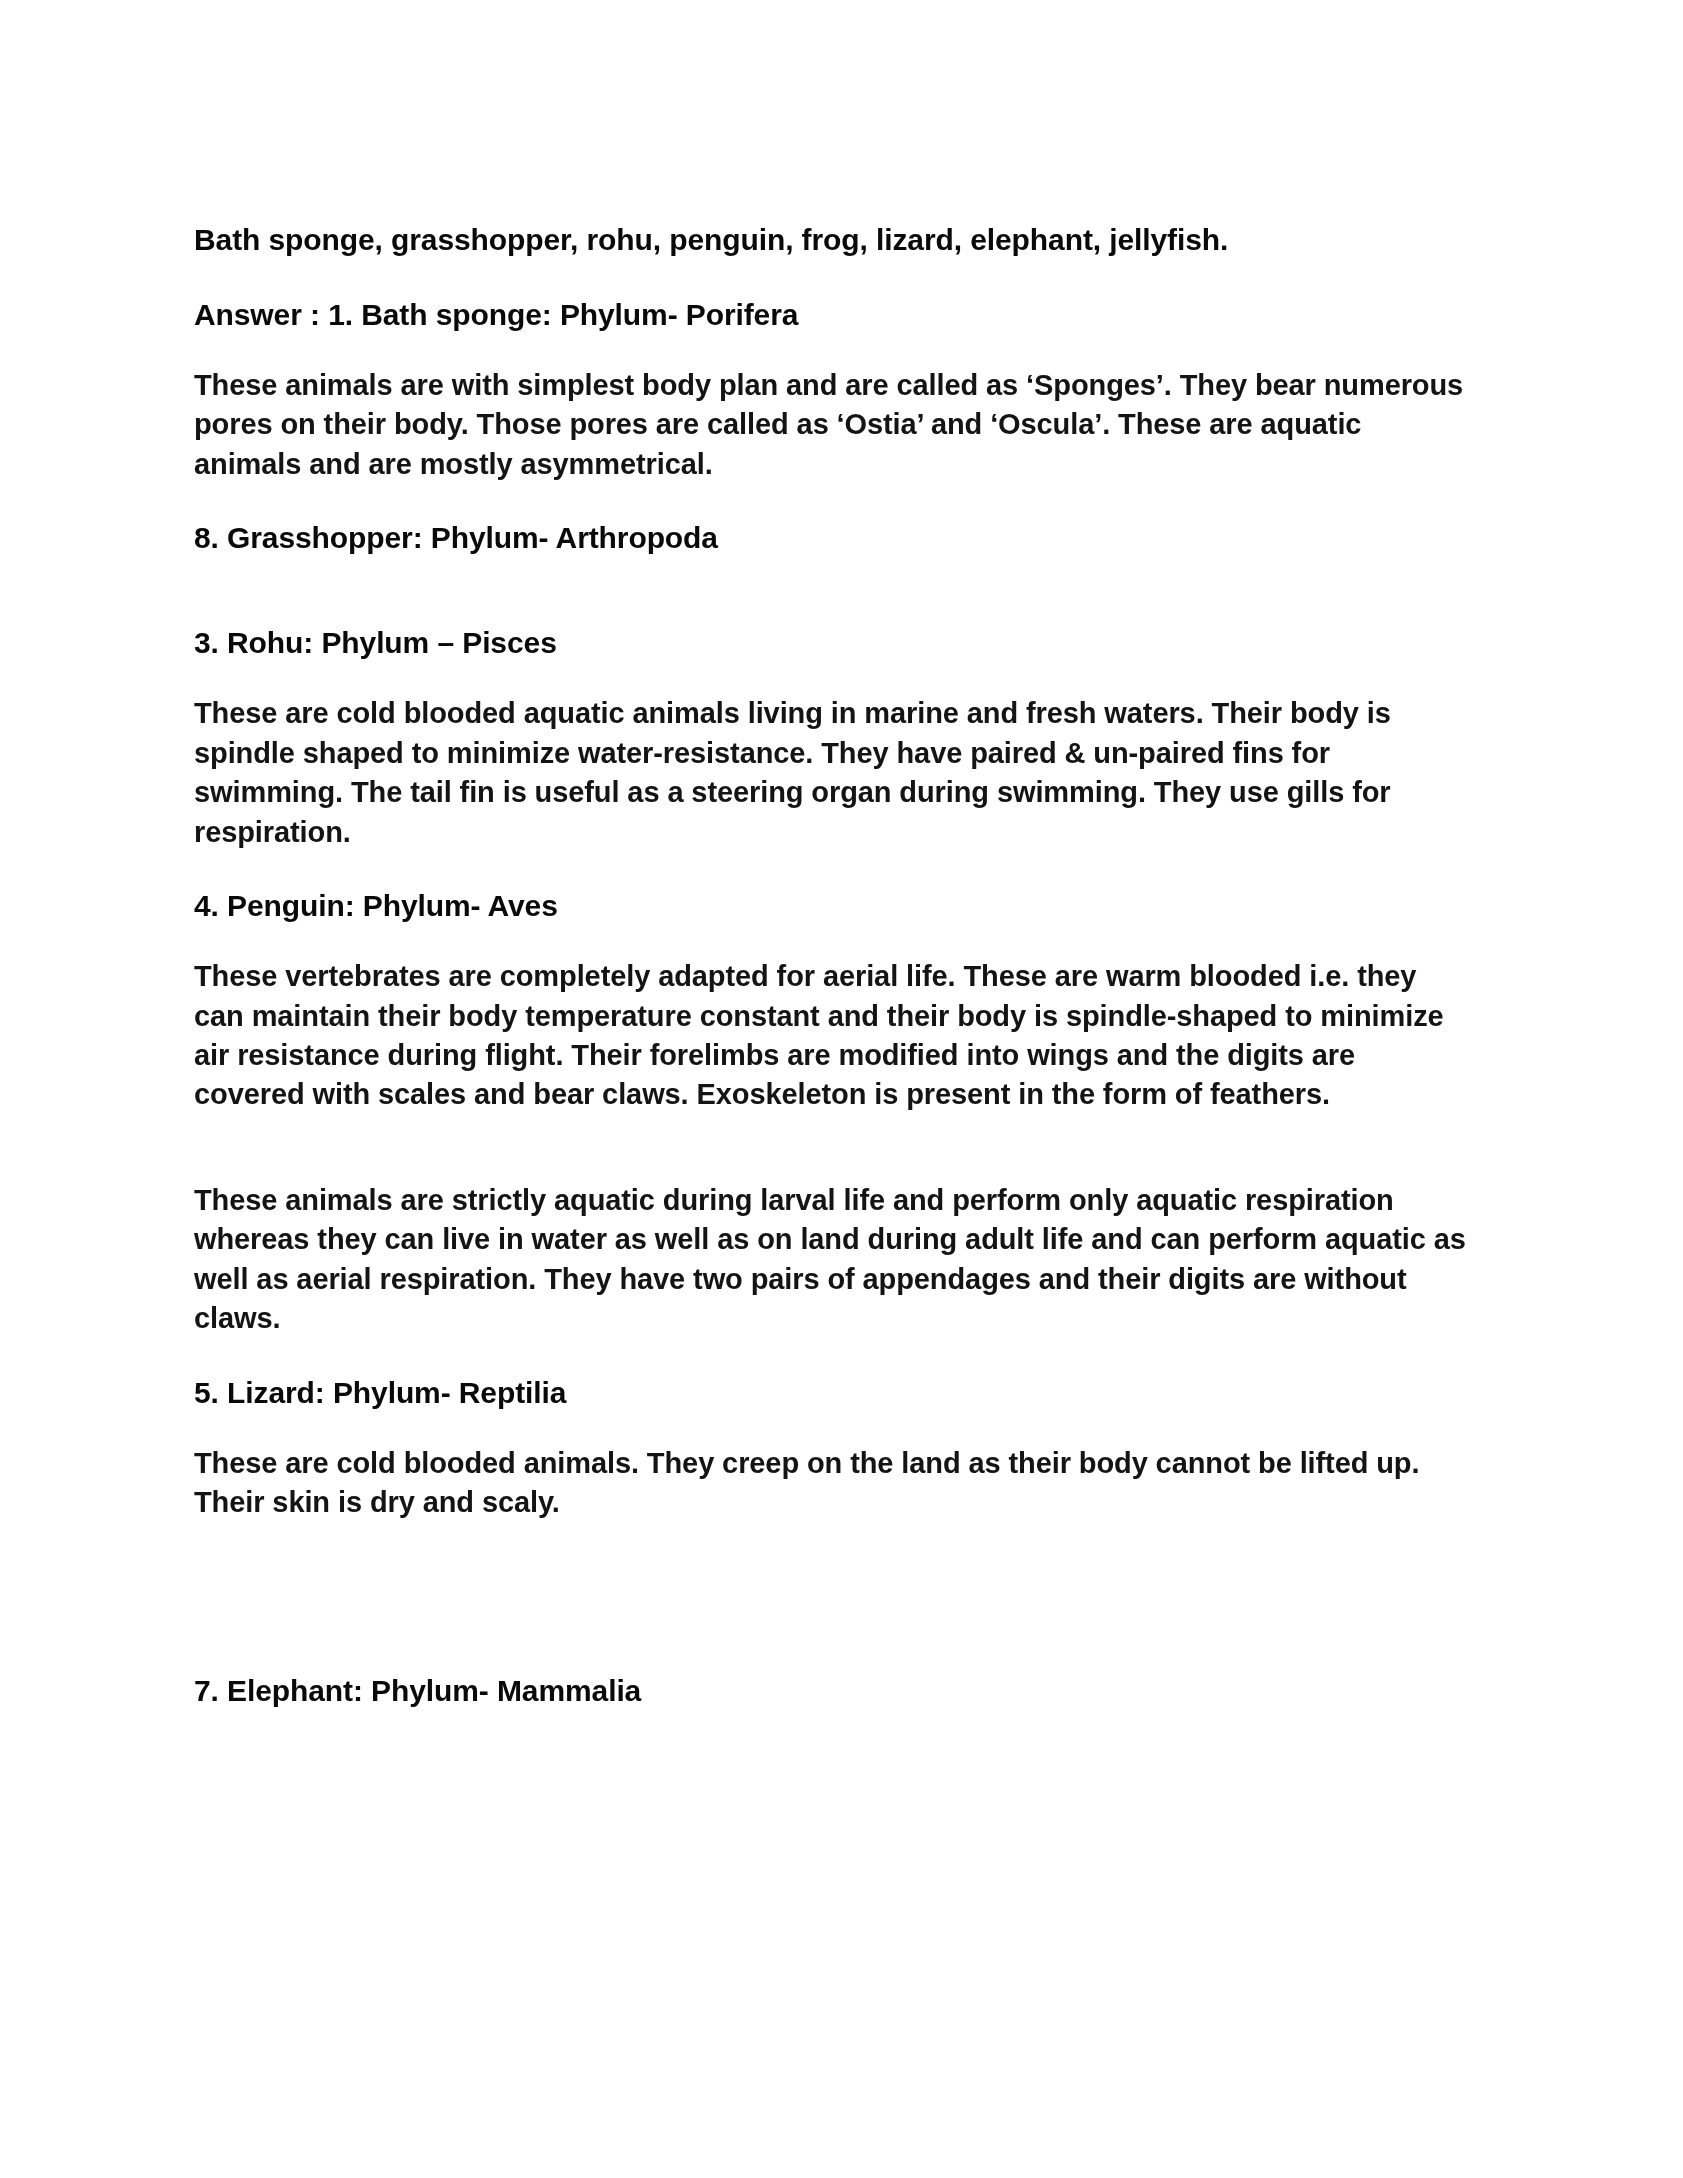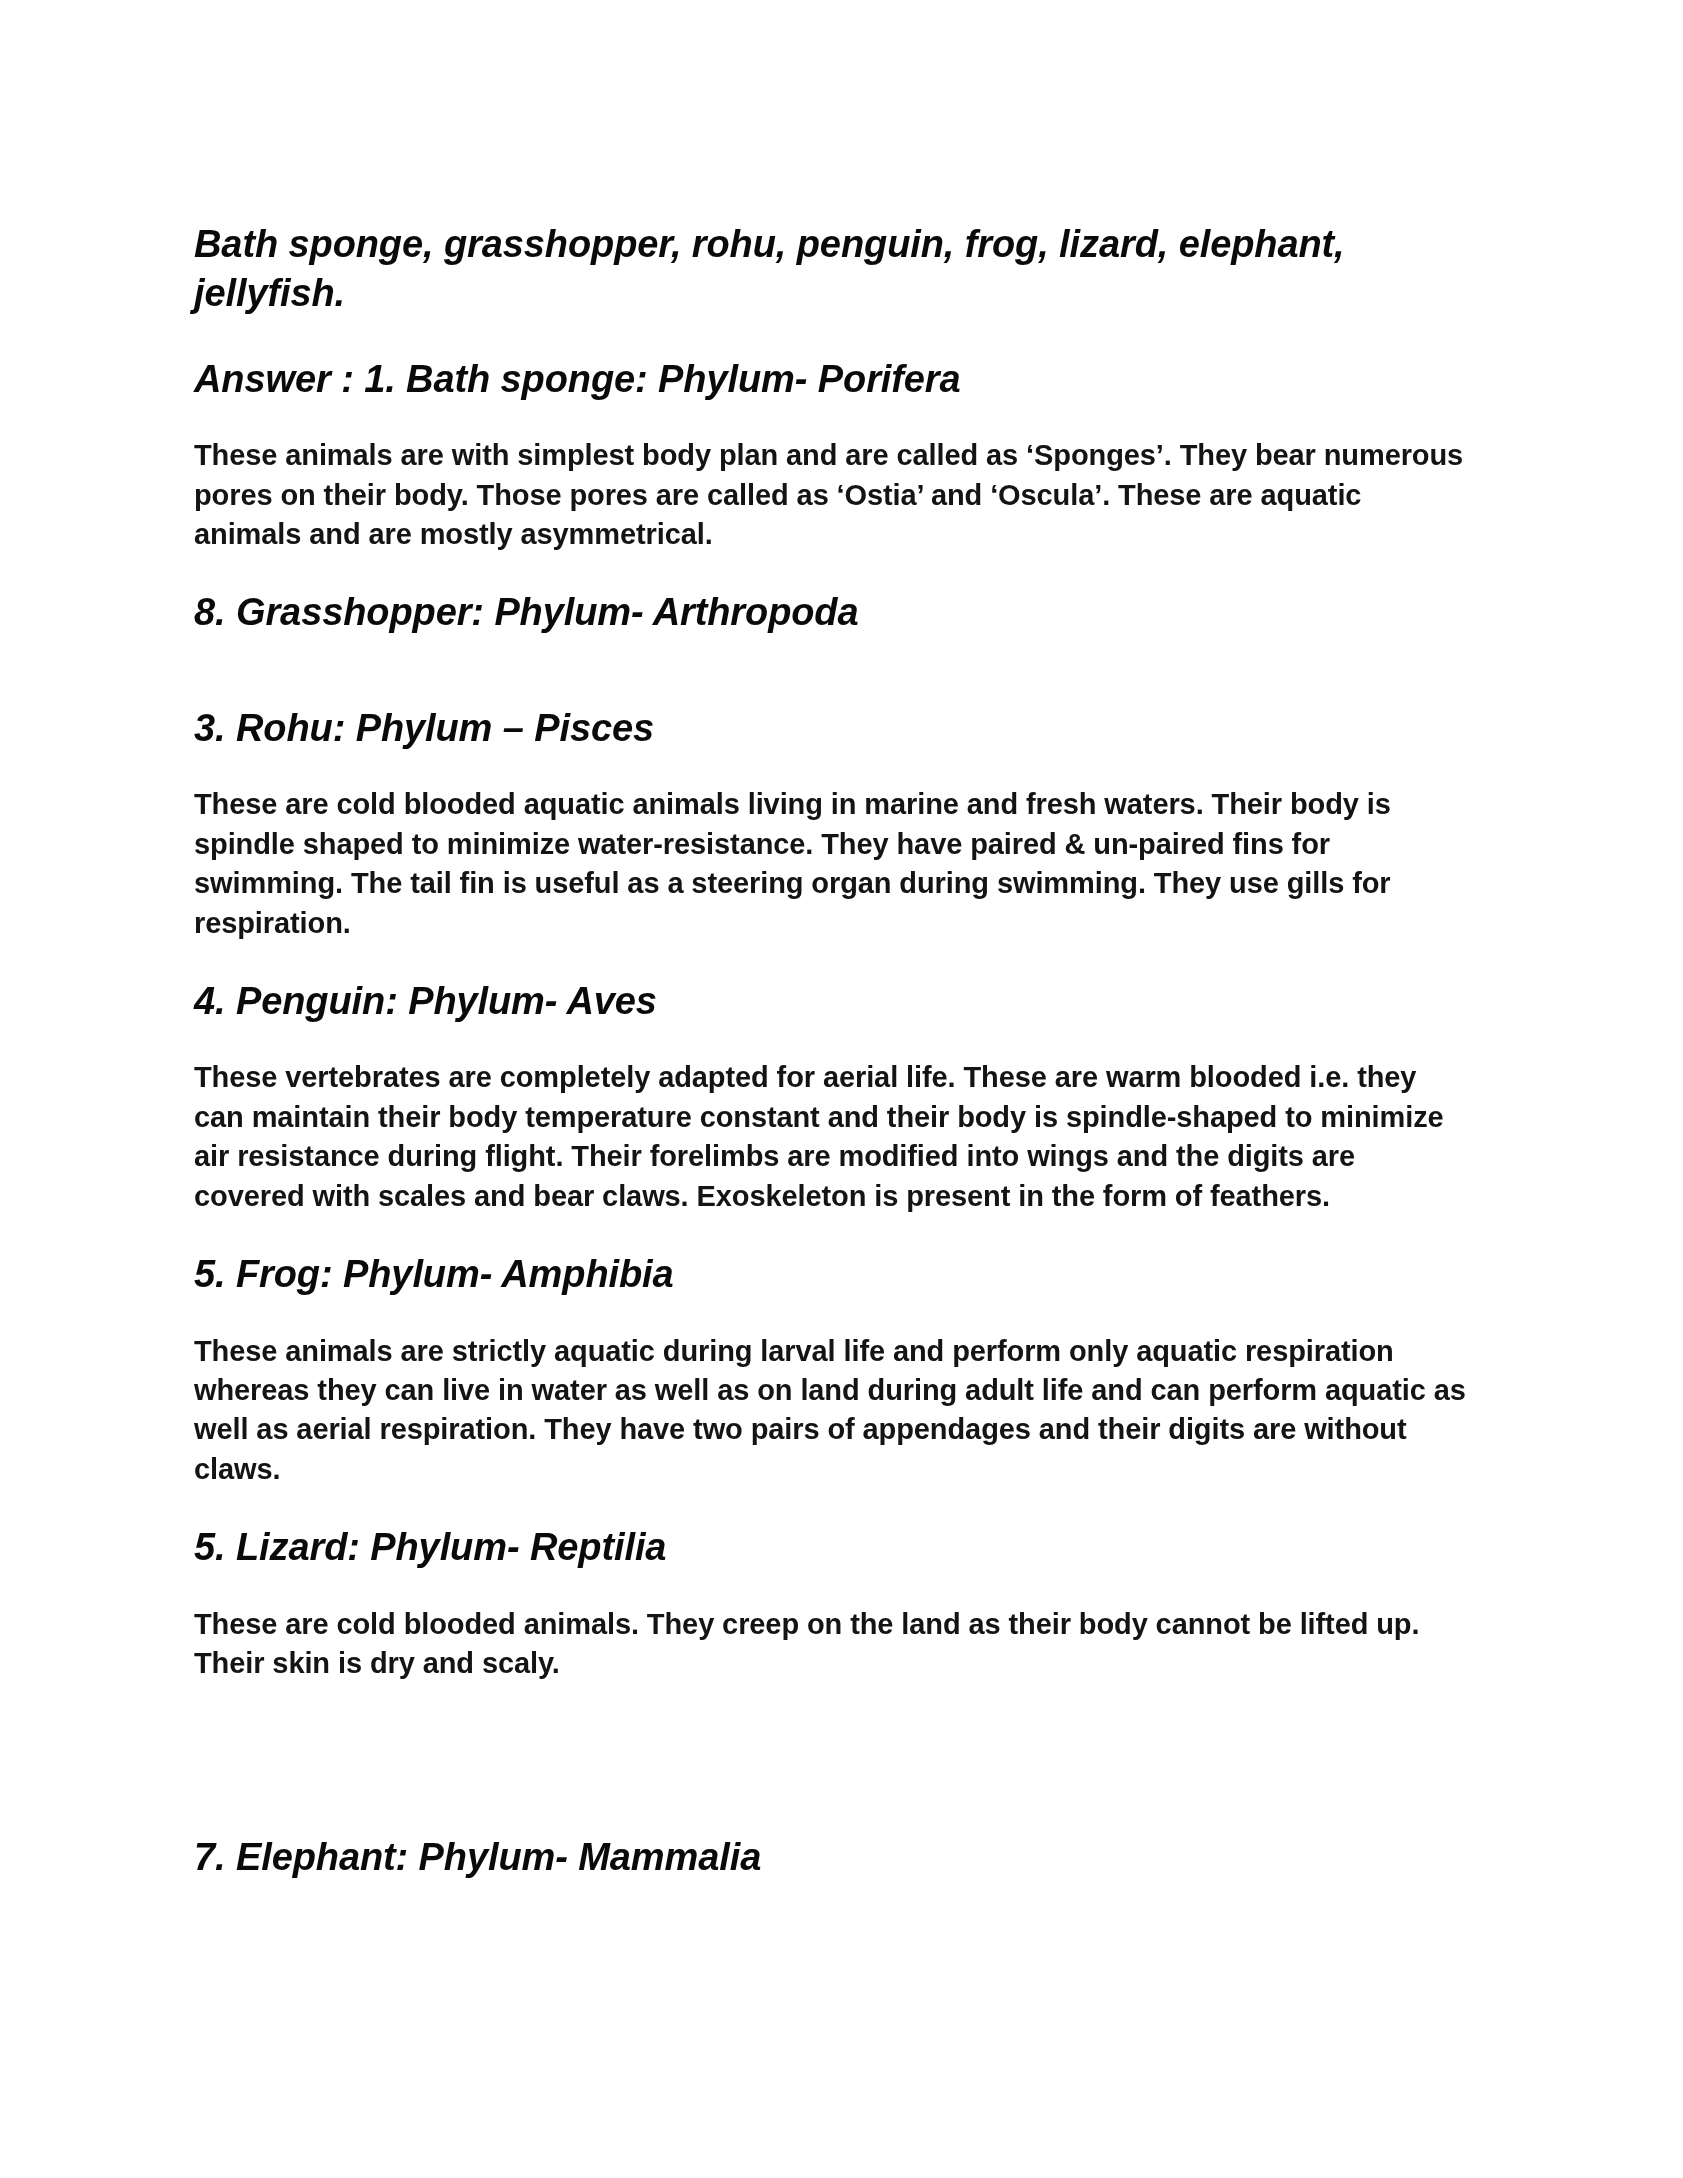--- a/index.html
+++ b/index.html
@@ -23,28 +23,27 @@
     overflow: hidden;
   }
   .content {
     position: absolute;
     left: 194px;
     top: 220px;
     width: 1277px;
   }
   
   .doc-heading {
-    font-size: 38px;
+    font-size: 30px;
     font-weight: bold;
     line-height: 1.30;
     letter-spacing: -0.1px;
     margin: 0 0 0 0;
     color: #0a0a0a;
     white-space: pre-wrap;
-    font-style: italic;
   }
   
   .doc-para {
     font-size: 29px;
     font-weight: bold;
     line-height: 1.36;
     letter-spacing: -0.1px;
     margin: 0;
     color: #141414;
     white-space: pre-wrap;
@@ -78,21 +77,20 @@
     <p class="doc-heading">3. Rohu: Phylum – Pisces</p>
     <div class="spacer gap-heading-para"></div>
     <p class="doc-para">These are cold blooded aquatic animals living in marine and fresh waters. Their body is spindle shaped to minimize water-resistance. They have paired &amp; un-paired fins for swimming. The tail fin is useful as a steering organ during swimming. They use gills for respiration.</p>
     <div class="spacer gap-para-heading"></div>
 
     <p class="doc-heading">4. Penguin: Phylum- Aves</p>
     <div class="spacer gap-heading-para"></div>
     <p class="doc-para">These vertebrates are completely adapted for aerial life. These are warm blooded i.e. they can maintain their body temperature constant and their body is spindle-shaped to minimize air resistance during flight. Their forelimbs are modified into wings and the digits are covered with scales and bear claws. Exoskeleton is present in the form of feathers.</p>
     <div class="spacer gap-para-heading"></div>
 
-    <p class="doc-heading">5. Frog: Phylum- Amphibia</p>
     <div class="spacer gap-heading-para"></div>
     <p class="doc-para">These animals are strictly aquatic during larval life and perform only aquatic respiration whereas they can live in water as well as on land during adult life and can perform aquatic as well as aerial respiration. They have two pairs of appendages and their digits are without claws.</p>
     <div class="spacer gap-para-heading"></div>
 
     <p class="doc-heading">5. Lizard: Phylum- Reptilia</p>
     <div class="spacer gap-heading-para"></div>
     <p class="doc-para">These are cold blooded animals. They creep on the land as their body cannot be lifted up. Their skin is dry and scaly.</p>
 
     <div class="spacer gap-pagebreak"></div>
 

